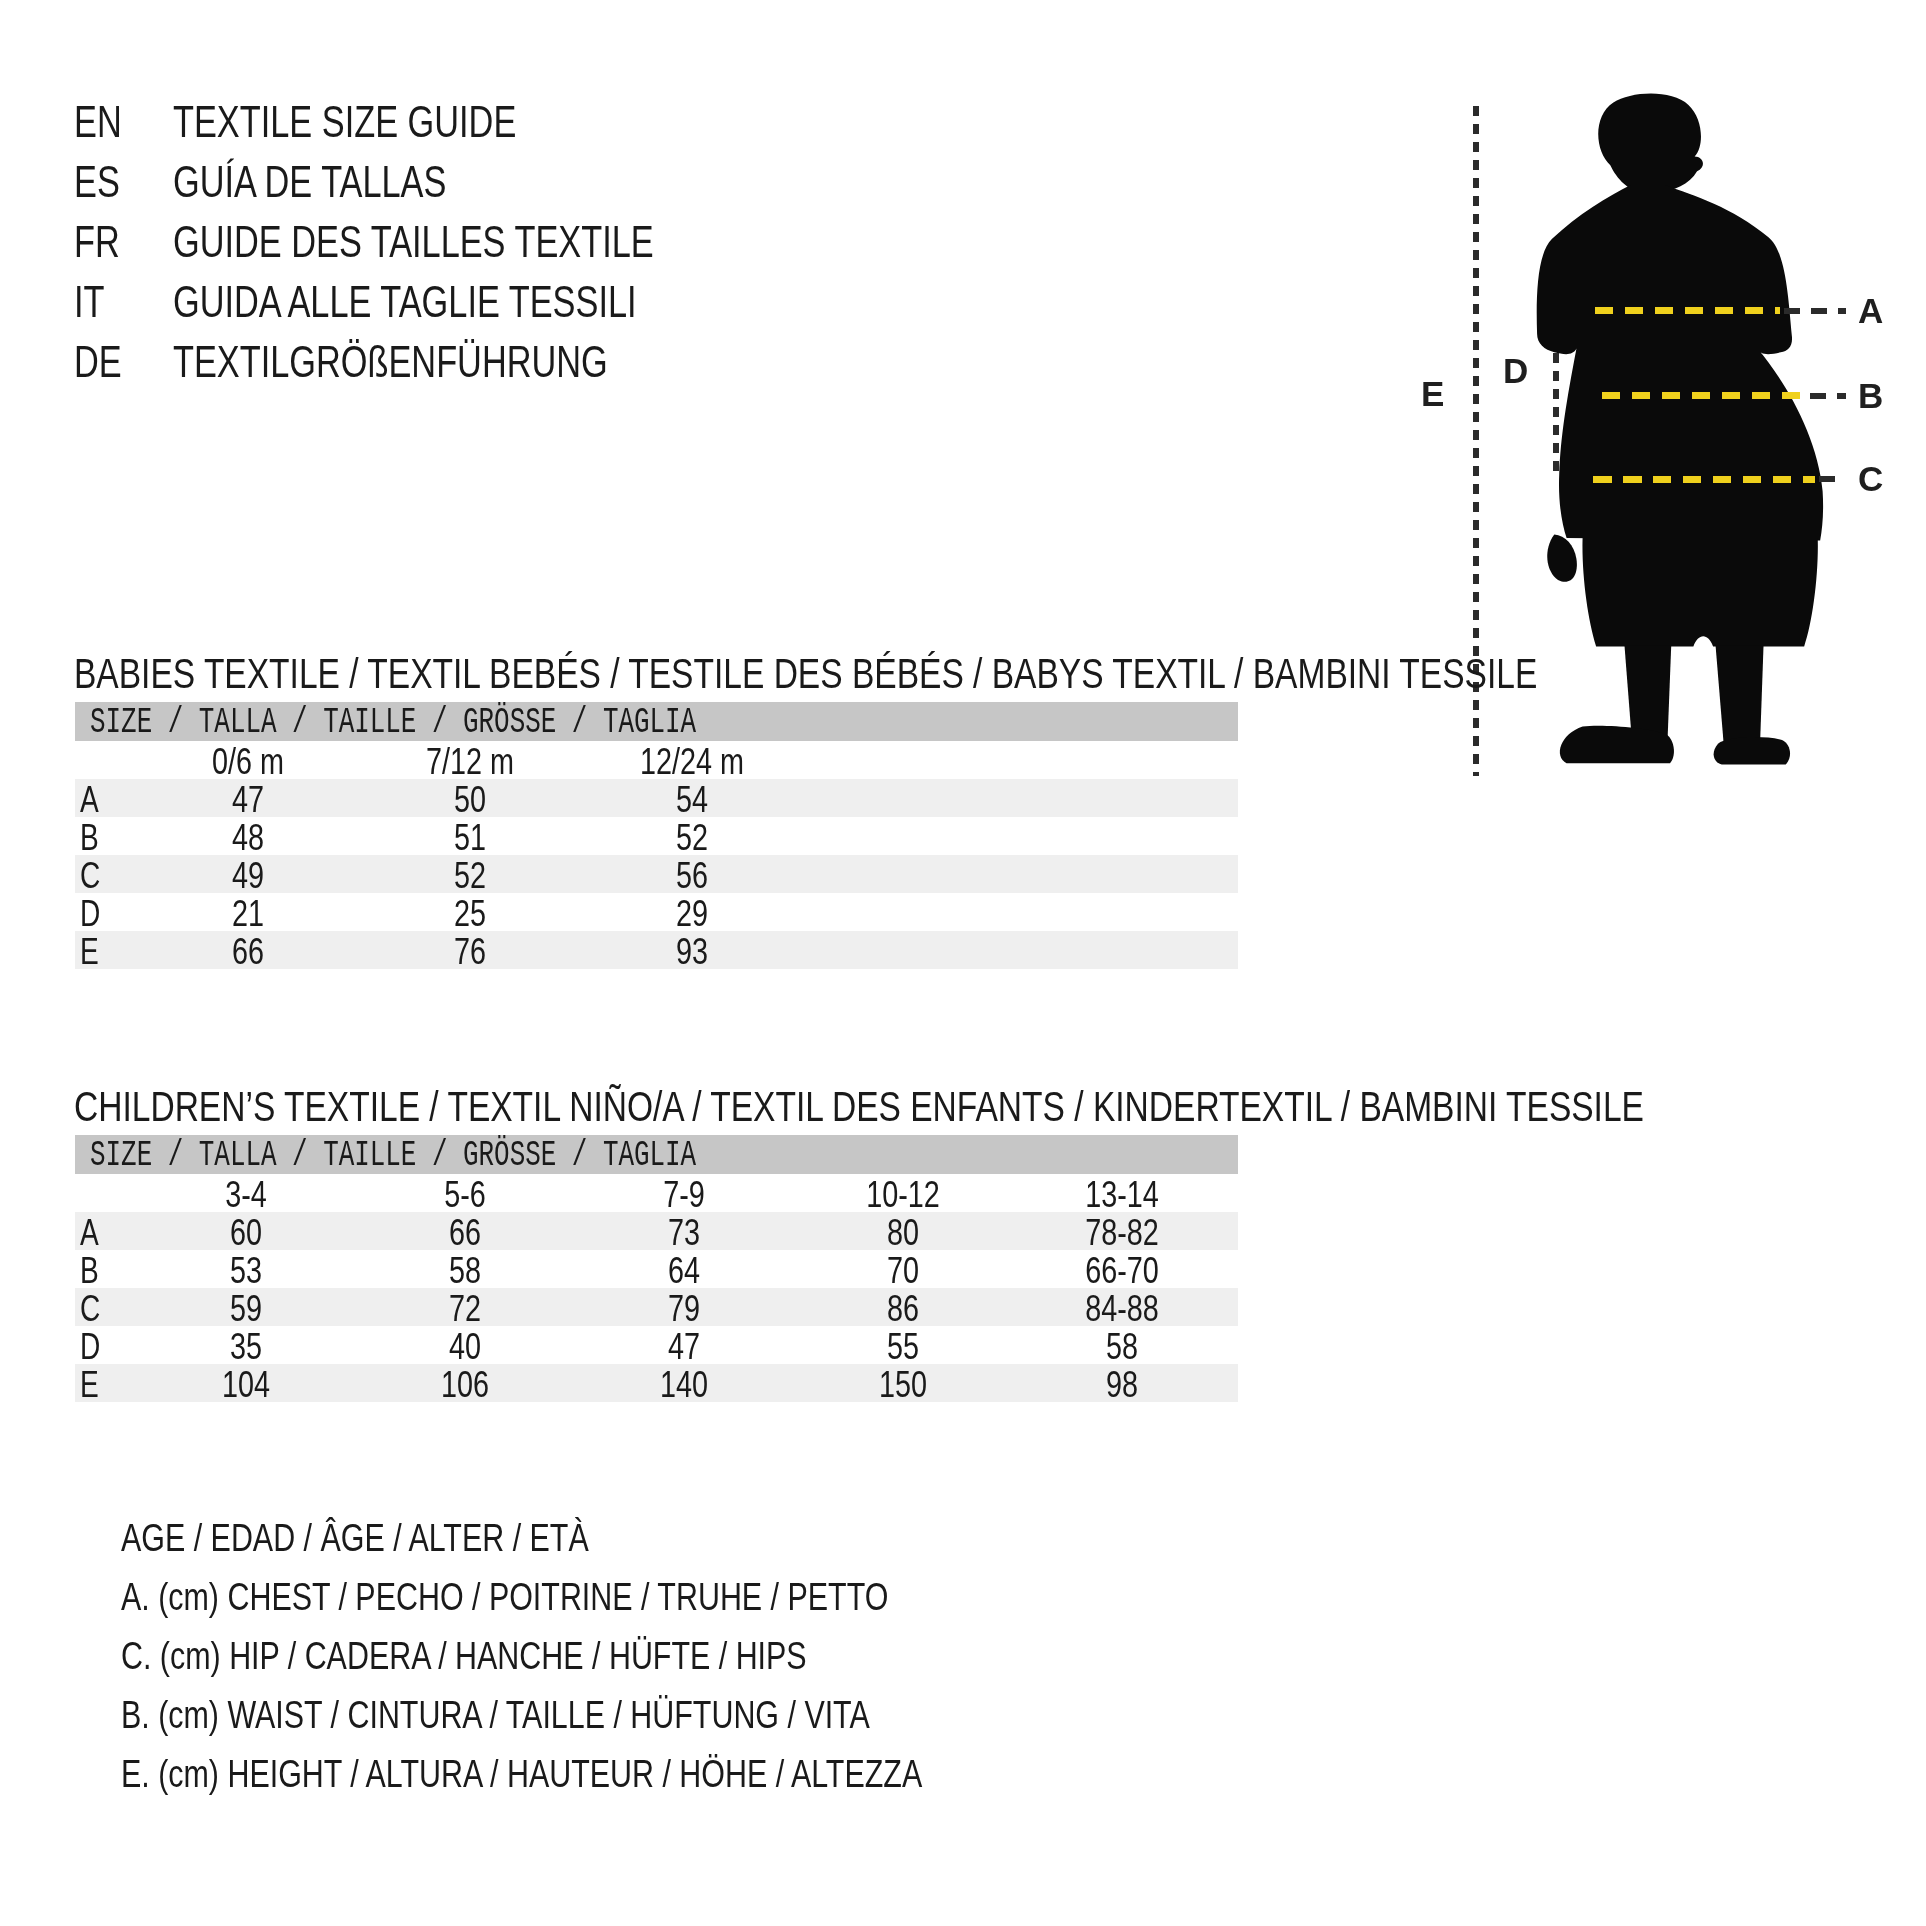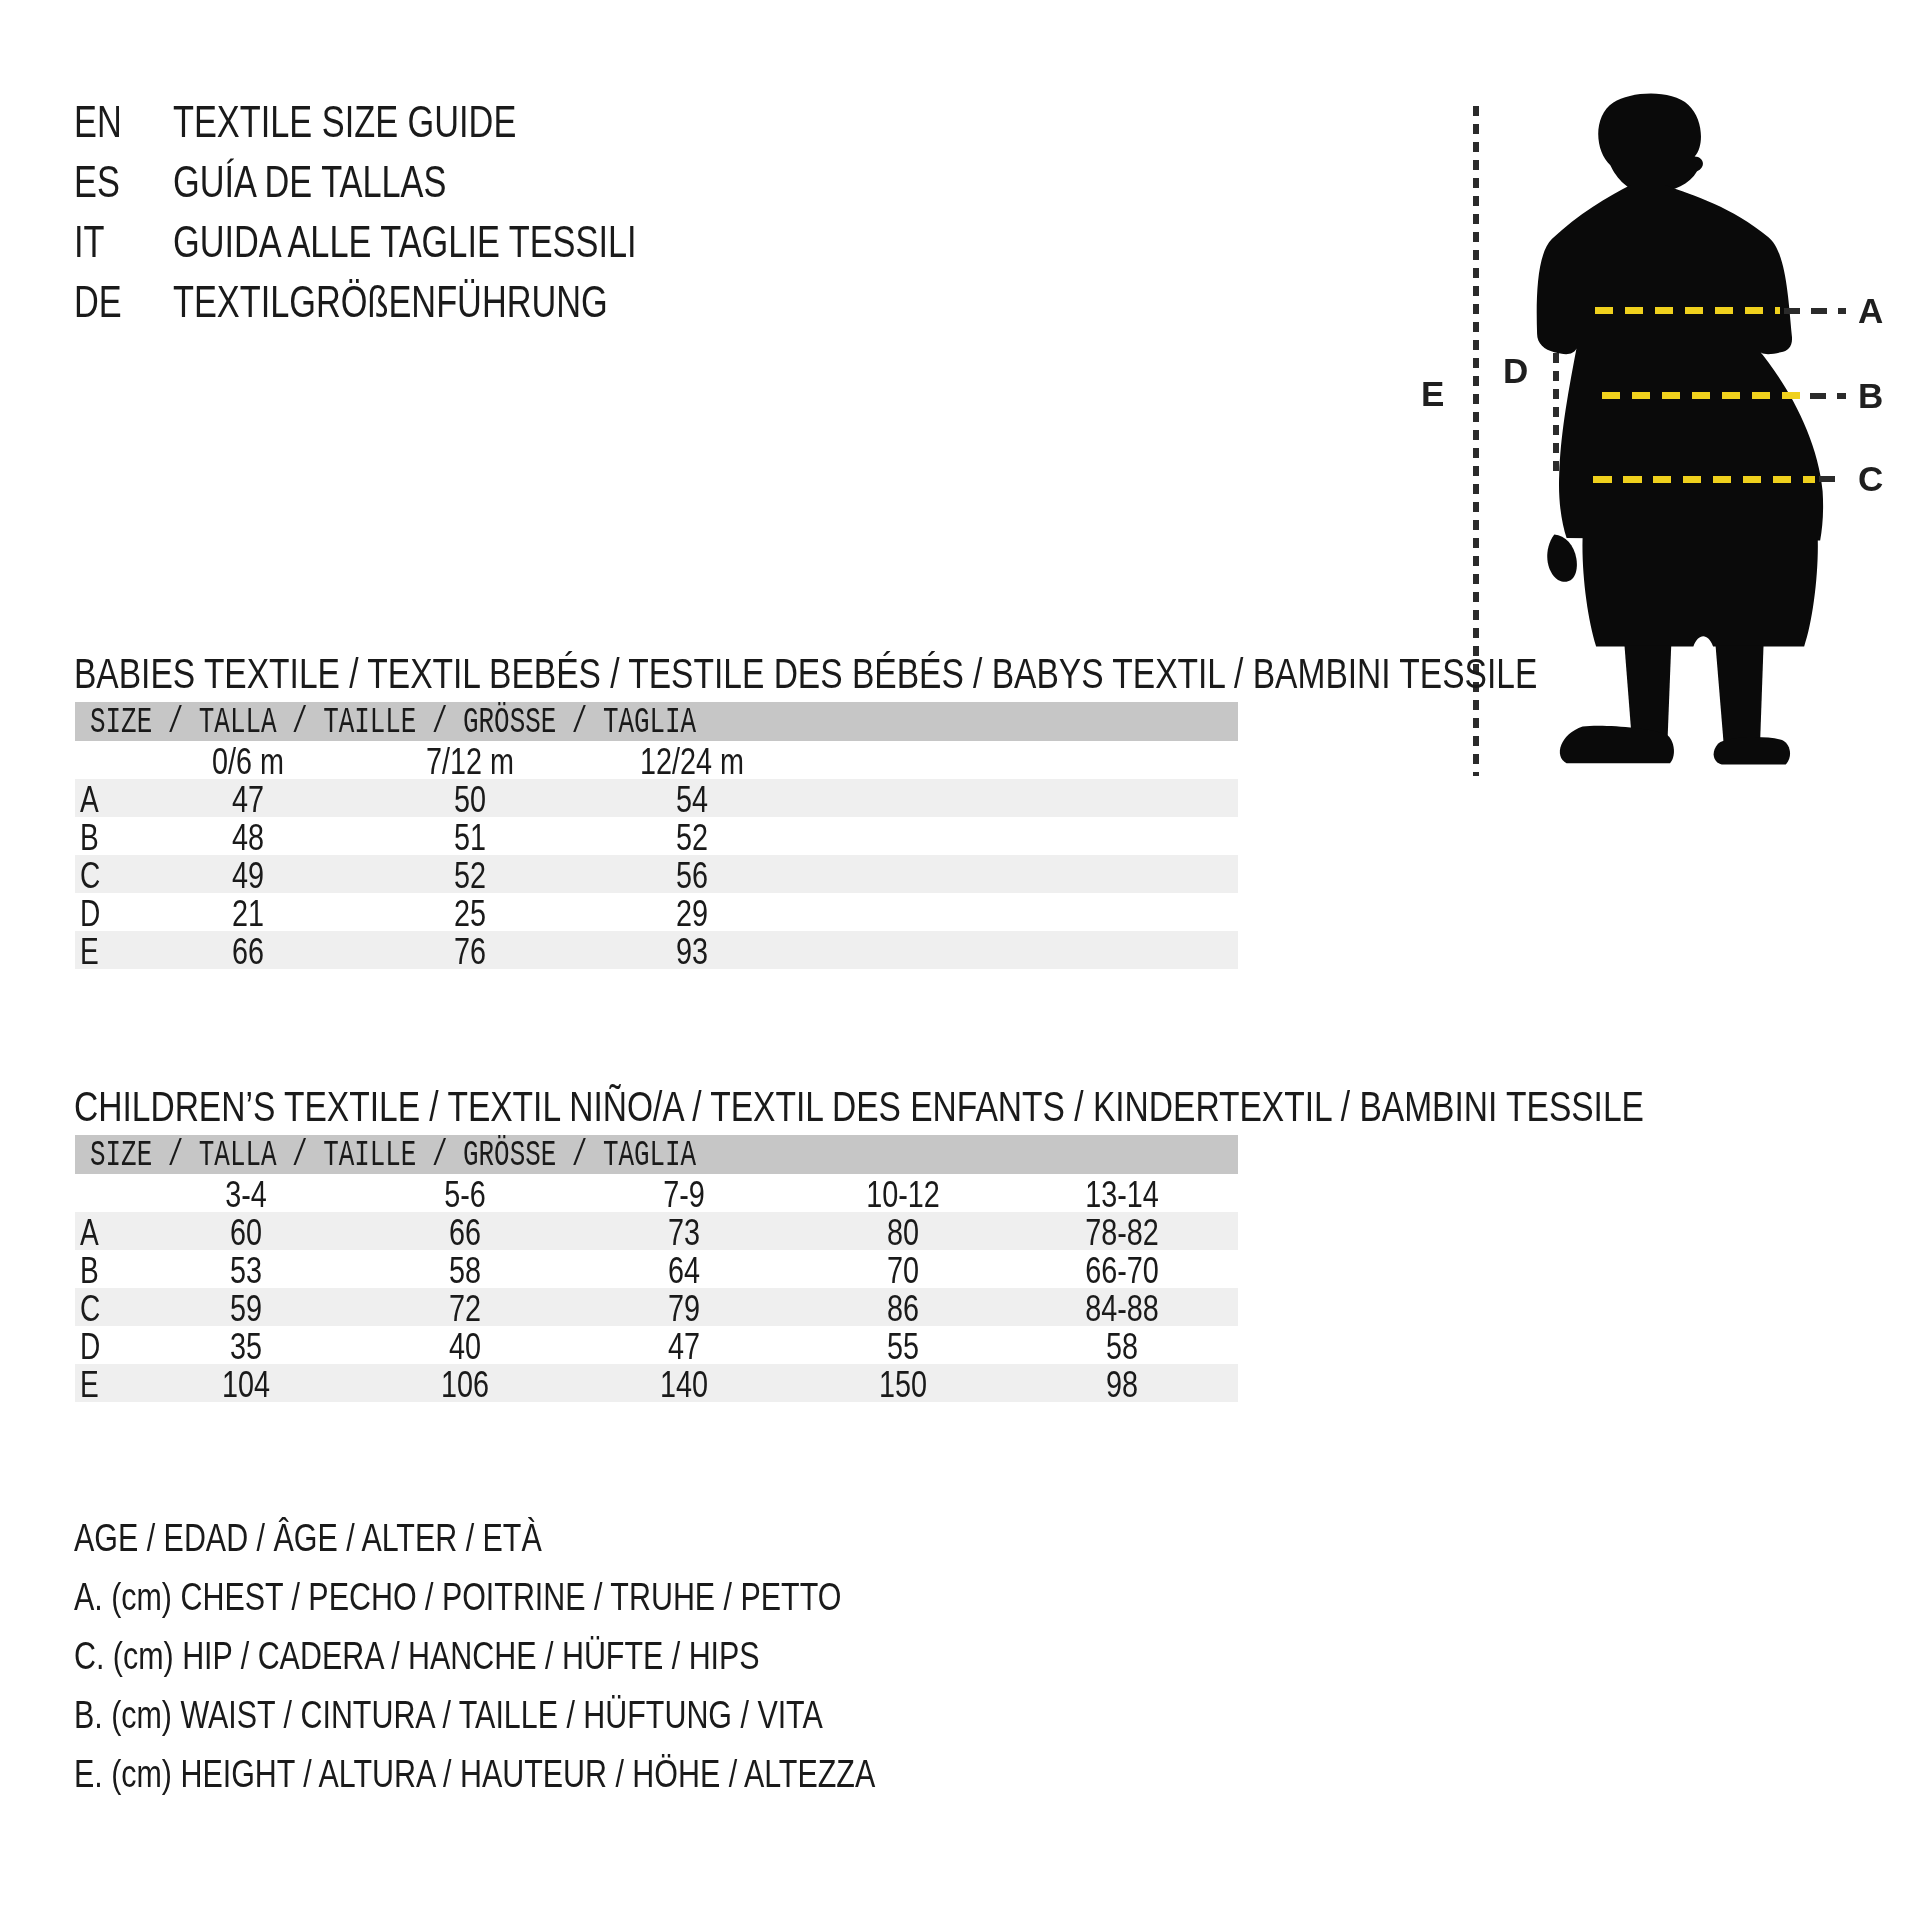--- a/index.html
+++ b/index.html
@@ -22,21 +22,21 @@
   .size-table{position:absolute; left:75px; width:1163px;}
   .tbar{height:39px; background:#c6c6c6; display:flex; align-items:center; padding-left:15px; font-size:37px;font-family:Liberation Mono, monospace;}
   .thead-row,.trow{display:grid; height:38px; align-items:center; font-size:36px;}
   .grid3{grid-template-columns:62px 222px 222px 222px 1fr;}
   .grid5{grid-template-columns:62px 219px 219px 219px 219px 219px 1fr;}
   .stripe{background:#efefef;}
   .rowlabel{padding-left:5px;}
   .cellv{text-align:center;}
   
   .legend-block{position:absolute; left:74px; top:1508px;}
-  .legend-row{height:59px; display:flex; align-items:center; font-size:39px;}
+  .legend-row{height:59px; display:flex; align-items:center; font-size:39px;margin-left:47px;}
   
   .vdots{position:absolute; width:5.5px;
     background-image:repeating-linear-gradient(180deg,#2b2b2b 0 10px, transparent 10px 18px);}
   .hdash-yellow{position:absolute; height:7.4px;
     background-image:repeating-linear-gradient(90deg,#f0d11d 0 18.5px, transparent 18.5px 30px);}
   .hdash-gray{position:absolute; height:6.2px;
     background-image:repeating-linear-gradient(90deg,#2b2b2b 0 16px, transparent 16px 27px);}
   .fig-label{position:absolute; font-size:35px; font-weight:bold; color:#1f1f1f;}
   .silhouette{position:absolute; left:1510px; top:92px; width:320px; height:675px;}
 </style>
@@ -48,20 +48,24 @@
   <div class="lang-block">
     <div class="lang-row">
       <span class="lang-code"><span class="cond">EN</span></span>
       <span class="cond">TEXTILE SIZE GUIDE</span>
     </div>
     <div class="lang-row">
       <span class="lang-code"><span class="cond">ES</span></span>
       <span class="cond">GUÍA DE TALLAS</span>
     </div>
     <div class="lang-row">
+      <span class="lang-code"><span class="cond">FR</span></span>
+      <span class="cond">GUIDE DES TAILLES TEXTILE</span>
+    </div>
+    <div class="lang-row">
       <span class="lang-code"><span class="cond">IT</span></span>
       <span class="cond">GUIDA ALLE TAGLIE TESSILI</span>
     </div>
     <div class="lang-row">
       <span class="lang-code"><span class="cond">DE</span></span>
       <span class="cond">TEXTILGRÖßENFÜHRUNG</span>
     </div>
   </div>
 
   <div class="vdots" style="left:1473px; top:106px; height:670px;"></div>

